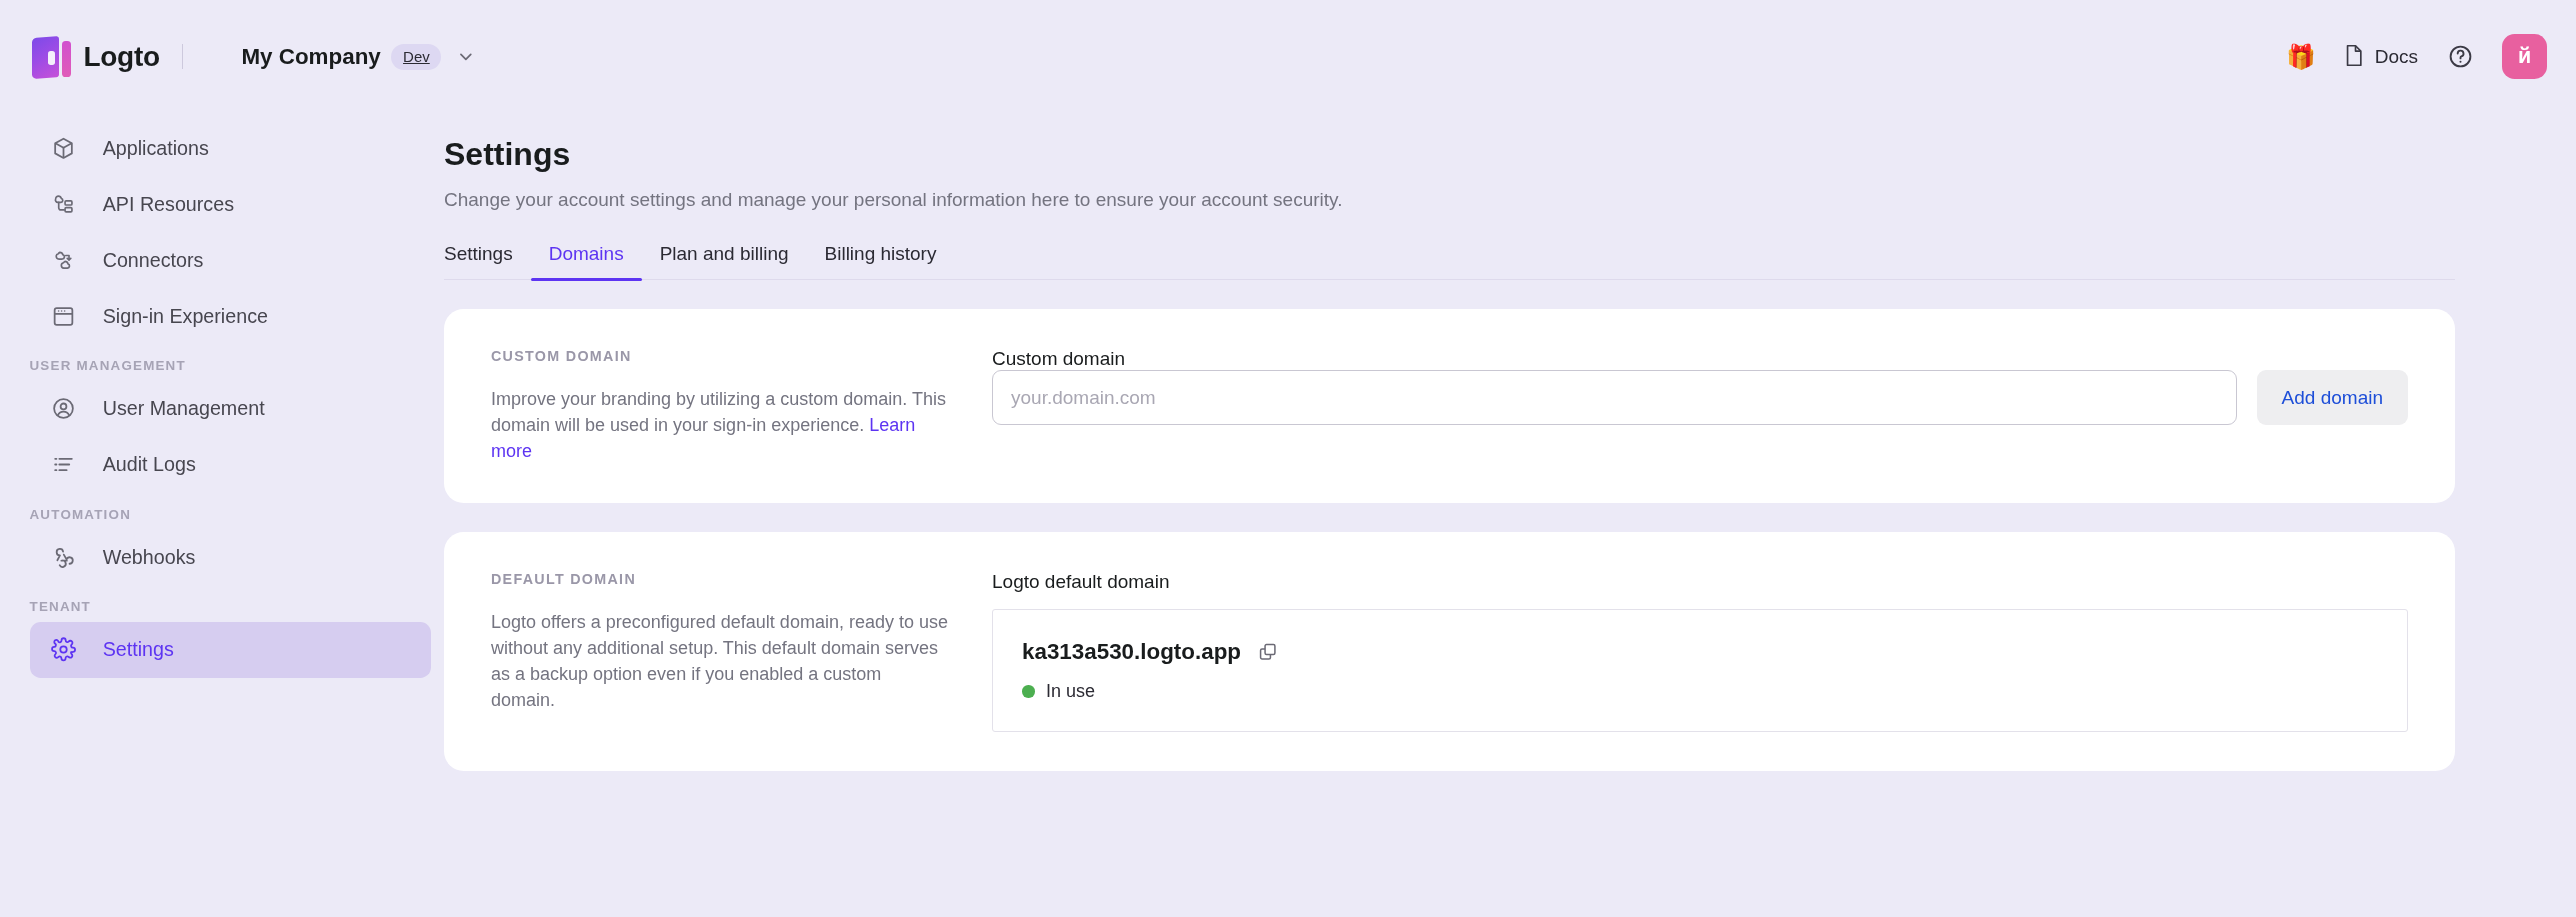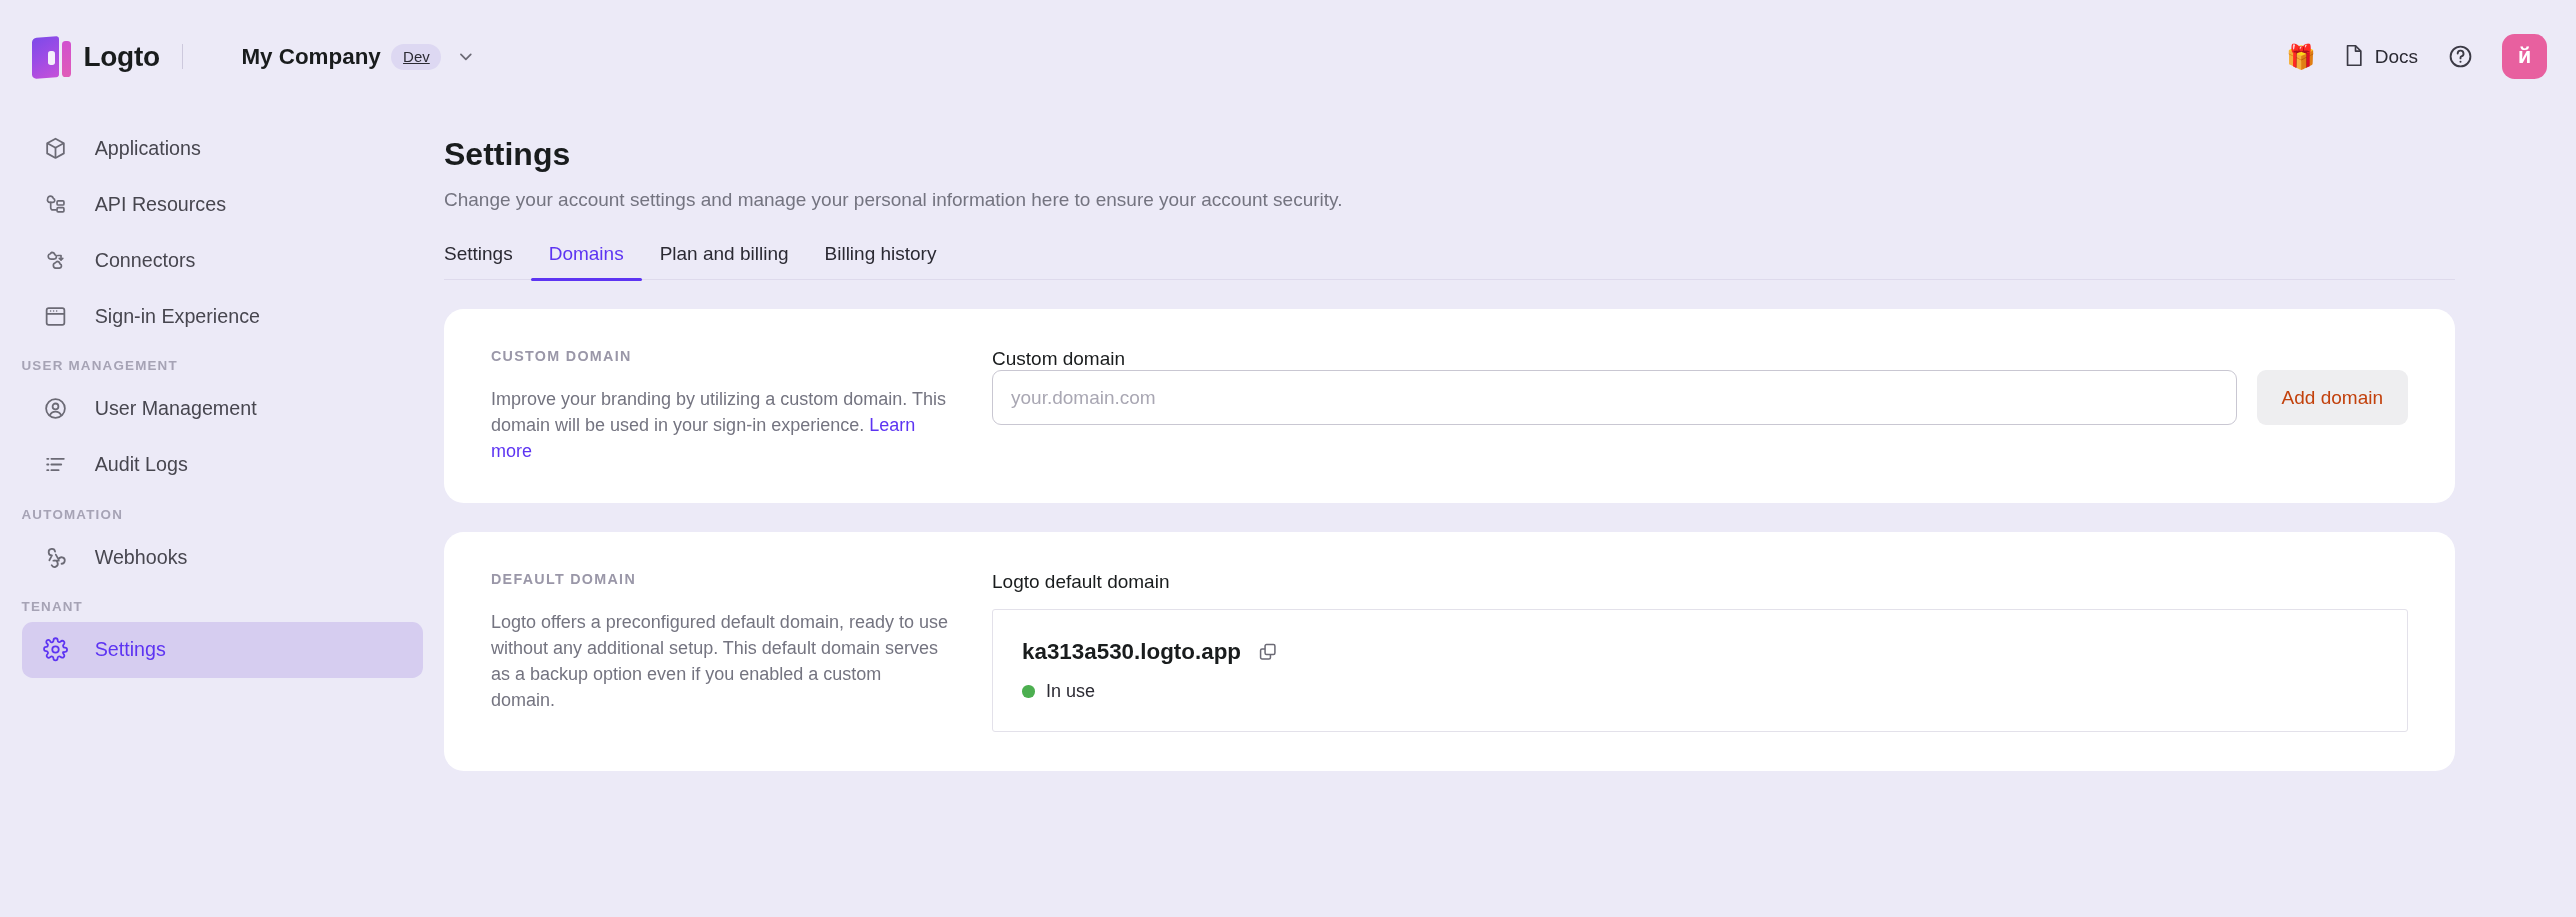--- a/index.html
+++ b/index.html
@@ -67,21 +67,21 @@
   .help-icon { margin-right: 29px; display:flex; }
   .avatar {
     width: 45px; height: 45px; border-radius: 12.5px;
     background: #e8609f;
     display: flex; align-items: center; justify-content: center;
     color: #fff; font-size: 21.5px; font-weight: 600;
   }
 
   
   .sidebar {
-    position: absolute; top: 113px; left: 0;
+    position: absolute; top: 113px; left: 8px;
     width: 444px; height: 805px;
     background: #eceaf7;
     padding-top: 7.2px;
   }
   .nav-item {
     display: flex; align-items: center;
     height: 56px; margin: 0 21.5px;
     padding-left: 21.5px; border-radius: 10.7px;
     cursor: pointer;
   }
@@ -151,21 +151,21 @@
     flex: 1; height: 55px;
     border: 0.9px solid #c9c7d2; border-radius: 9px;
     background: #fff; padding: 0 18px;
     font-size: 19px; color: #191c1d;
     font-family: "Liberation Sans", sans-serif;
     outline: none;
   }
   .text-input::placeholder { color: #a9a7b3; }
   .btn-disabled {
     height: 55px; padding: 8px 25px;
-    background: #eeeef0; color: #c2410c;
+    background: #eeeef0; color: #1d4ed8;
     border: none; border-radius: 9px;
     font-size: 19px; font-family: "Liberation Sans", sans-serif;
     cursor: default;
   }
   .domain-box {
     margin-top: 16px; border: 0.9px solid #e3e1ea; border-radius: 3px;
     padding: 29px 29px;
   }
   .domain-row { display: flex; align-items: center; gap: 16px; }
   .domain-name { font-size: 22.4px; font-weight: 700; color: #191c1d; }

